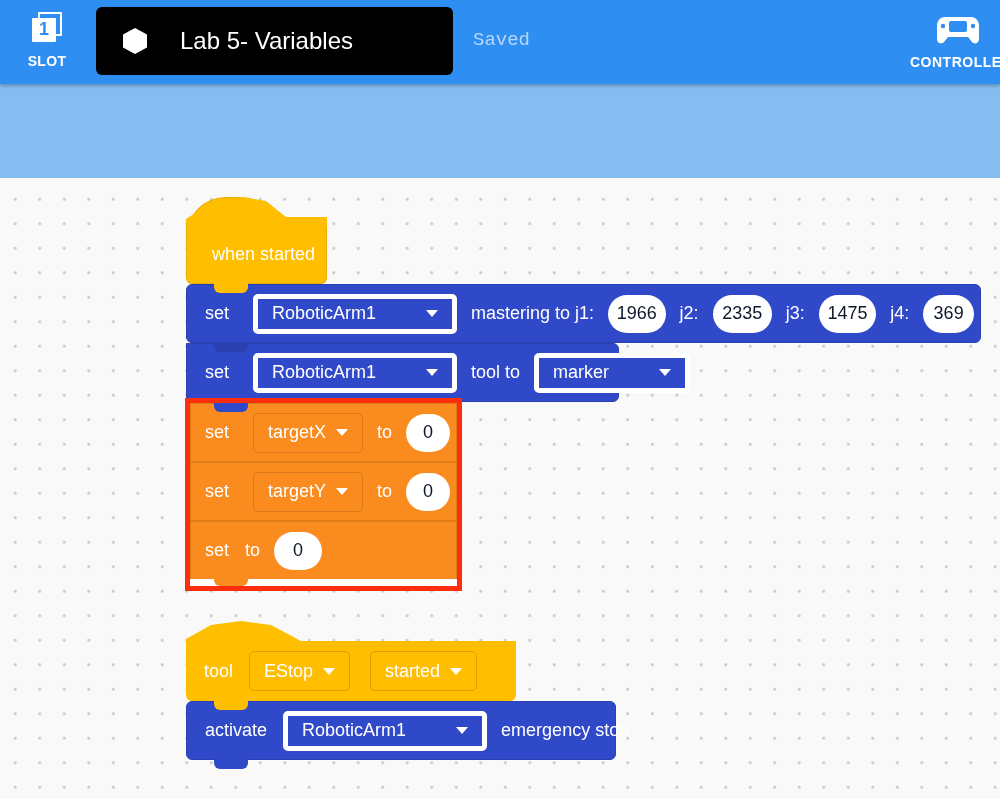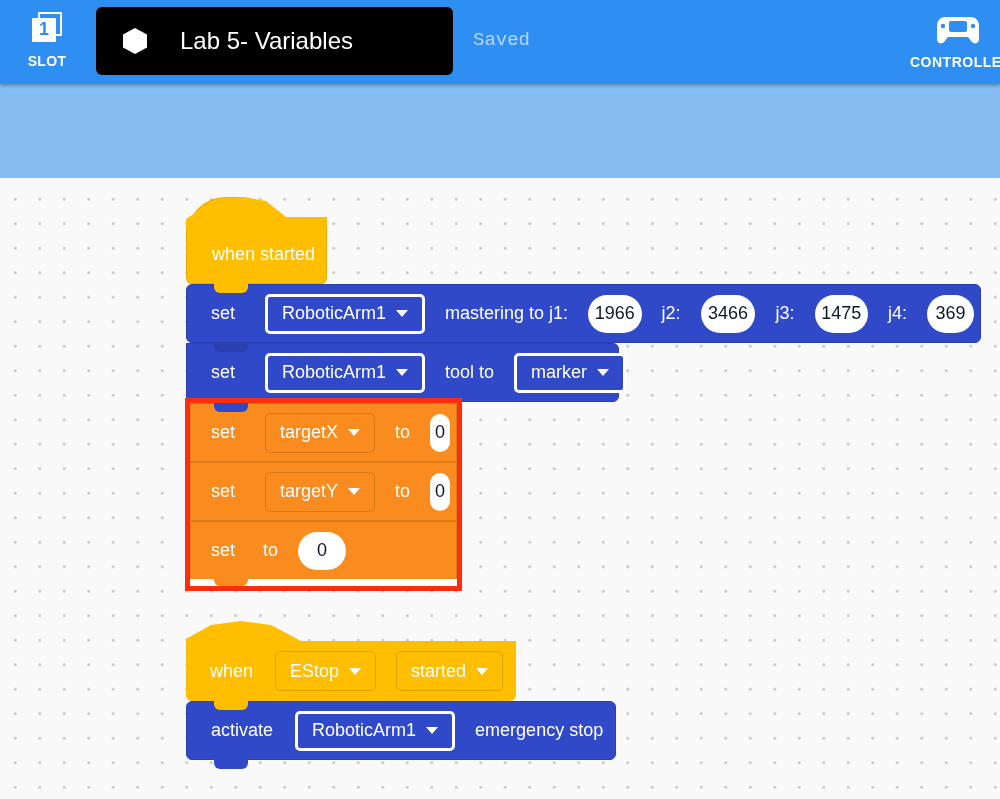--- a/index.html
+++ b/index.html
@@ -30,23 +30,23 @@
   .workspace { position: absolute; left: 0; top: 178px; width: 1000px; height: 621px;
     background-color: #f9f9f9;
     background-image: radial-gradient(circle, #c8c8c8 1.2px, transparent 1.6px);
     background-size: 24.5px 24.5px; background-position: 3px 9px; }
 
   
   .block { position: absolute; display: flex; align-items: center; color: #fff; font-size: 18px; white-space: nowrap; }
   .blue { background: #3049c9; border: 1px solid #2a3fb0; }
   .orange { background: #fa8c1f; border: 1px solid #e07a14; }
   .yellow { background: #ffbf00; border: 1px solid #e8ad00; }
-  .txt { margin: 0 14px; }
+  .txt { margin: 0 8px; }
   .dd { display: inline-flex; align-items: center; height: 40px; padding: 0 14px; border-radius: 5px; margin: 0 6px; cursor: pointer; }
-  .blue .dd { border: 3px solid #ffffff; background: #3049c9; }
+  .blue .dd { border: 5px solid #ffffff; background: #3049c9; gap: 40px; }
   .orange .dd { border: 1px solid #d97718; background: #fa8c1f; }
   .caret { display: inline-block; width: 0; height: 0; border-left: 6px solid transparent; border-right: 6px solid transparent; border-top: 7px solid #fff; margin-left: 10px; }
   .num { display: inline-flex; align-items: center; justify-content: center; height: 38px; background: #fff; color: #0f172a; border-radius: 19px; margin: 0 6px; font-size: 18px; cursor: text; }
 
   .hat-top { position: absolute; border-radius: 70px 70px 0 0; }
   .notch { position: absolute; width: 34px; height: 10px; border-radius: 0 0 6px 6px; }
 
   .highlight { position: absolute; left: 185px; top: 398px; width: 277px; height: 193px; border: 5px solid #fe2d0c; pointer-events: none; }
 </style>
 </head>
@@ -93,21 +93,21 @@
 
 <div class="block blue" style="left:186px; top:284px; width:795px; height:59px; border-radius:6px; padding-left:10px;">
   <span class="txt">set</span>
   <span class="dd" style="margin-left:16px;">
       <span>RoboticArm1</span>
       <span class="caret"></span>
     </span>
   <span class="txt">mastering to j1:</span>
   <span class="num" style="width:68px;">1966</span>
   <span class="txt">j2:</span>
-  <span class="num" style="width:70px;">3466</span>
+  <span class="num" style="width:70px;">2335</span>
   <span class="txt">j3:</span>
   <span class="num" style="width:68px;">1475</span>
   <span class="txt">j4:</span>
   <span class="num" style="width:60px;">369</span>
 </div>
 <div class="notch yellow" style="left:214px; top:283px; border:none;"></div>
 
 <div class="block blue" style="left:186px; top:343px; width:433px; height:59px; border-radius:0 6px 6px 6px; padding-left:10px;">
   <span class="txt">set</span>
   <span class="dd" style="margin-left:16px;">
@@ -148,21 +148,21 @@
   <span class="txt">to</span>
   <span class="num" style="width:48px;">0</span>
 </div>
 <div style="position:absolute; left:190px; top:579px; width:267px; height:8px; background:#fff;"></div>
 <div class="notch orange" style="left:214px; top:578px; border:none; height:8px;"></div>
 
 <div class="highlight"></div>
 
 <div style="position:absolute; left:186px; top:621px; width:330px; height:80px; background:#ffbf00; border-radius:6px; clip-path: polygon(0 100%, 0 18px, 25px 4px, 55px 0, 85px 4px, 115px 20px, 330px 20px, 330px 100%);"></div>
 <div class="block" style="left:186px; top:641px; width:330px; height:60px; padding-left:10px;">
-  <span class="txt">when</span>
+  <span class="txt">tool</span>
   <span class="dd yellow" style="border:1px solid #d9a200; margin-left:8px;">
       <span>EStop</span>
       <span class="caret"></span>
     </span>
   <span class="dd yellow" style="border:1px solid #d9a200; margin-left:14px;">
       <span>started</span>
       <span class="caret"></span>
     </span>
 </div>
 

